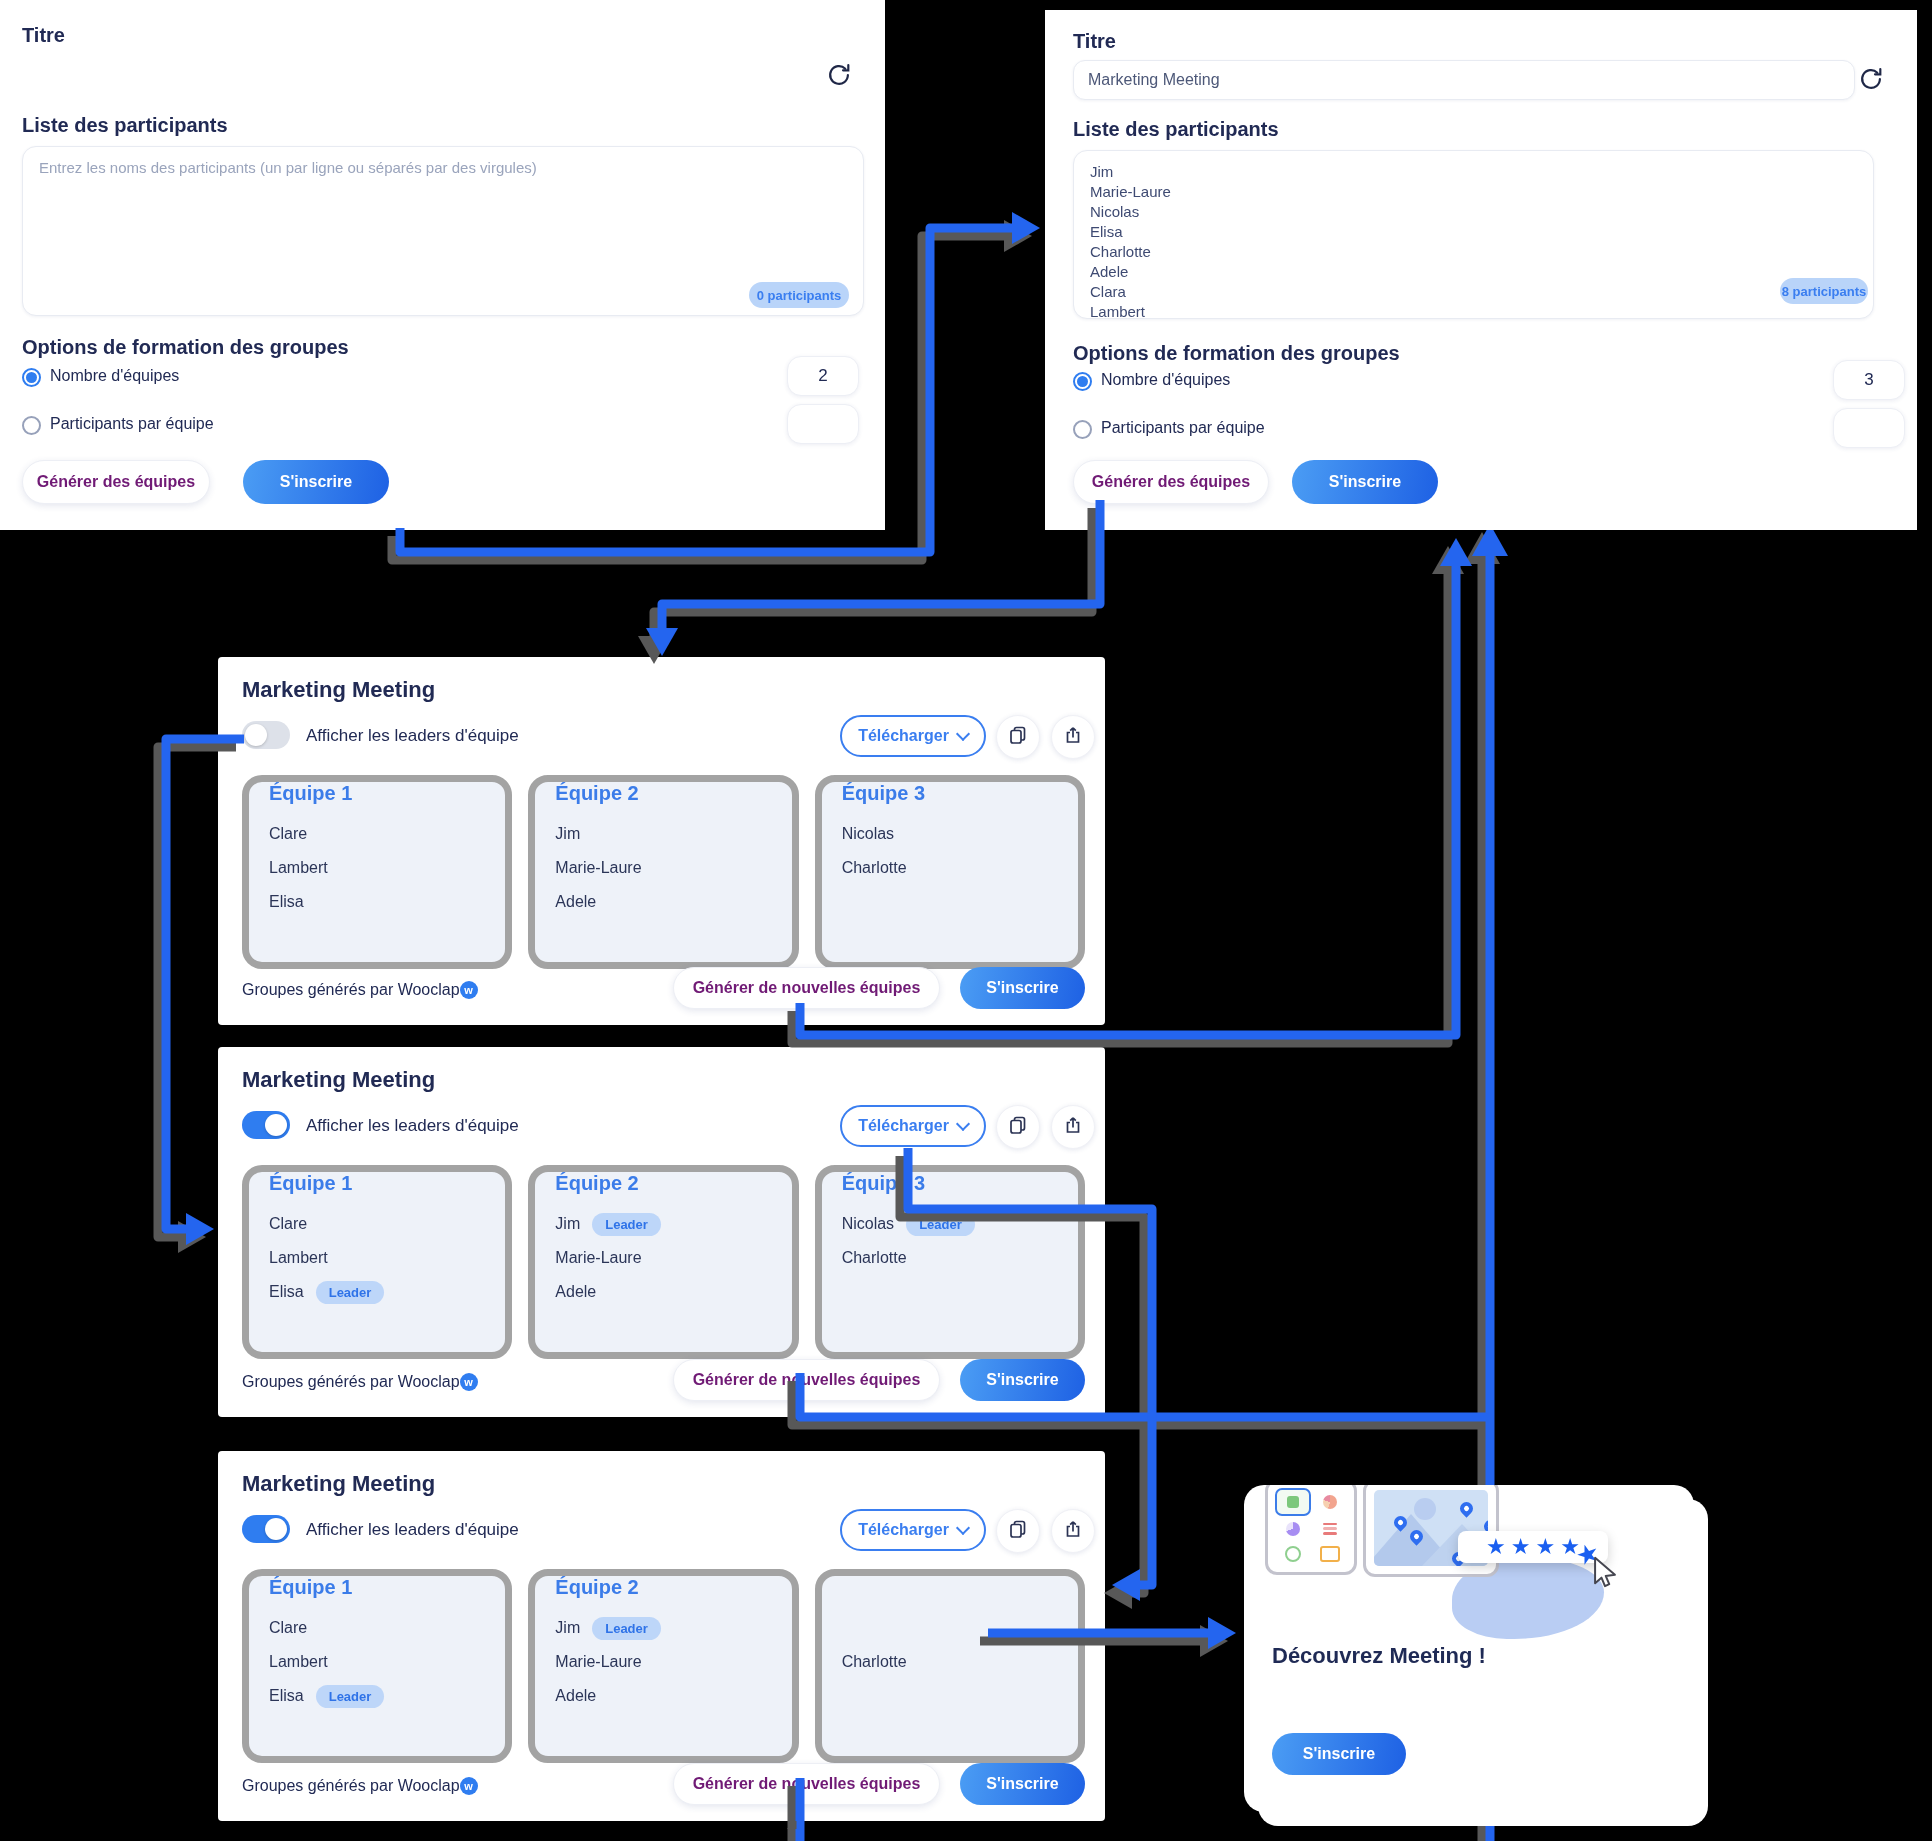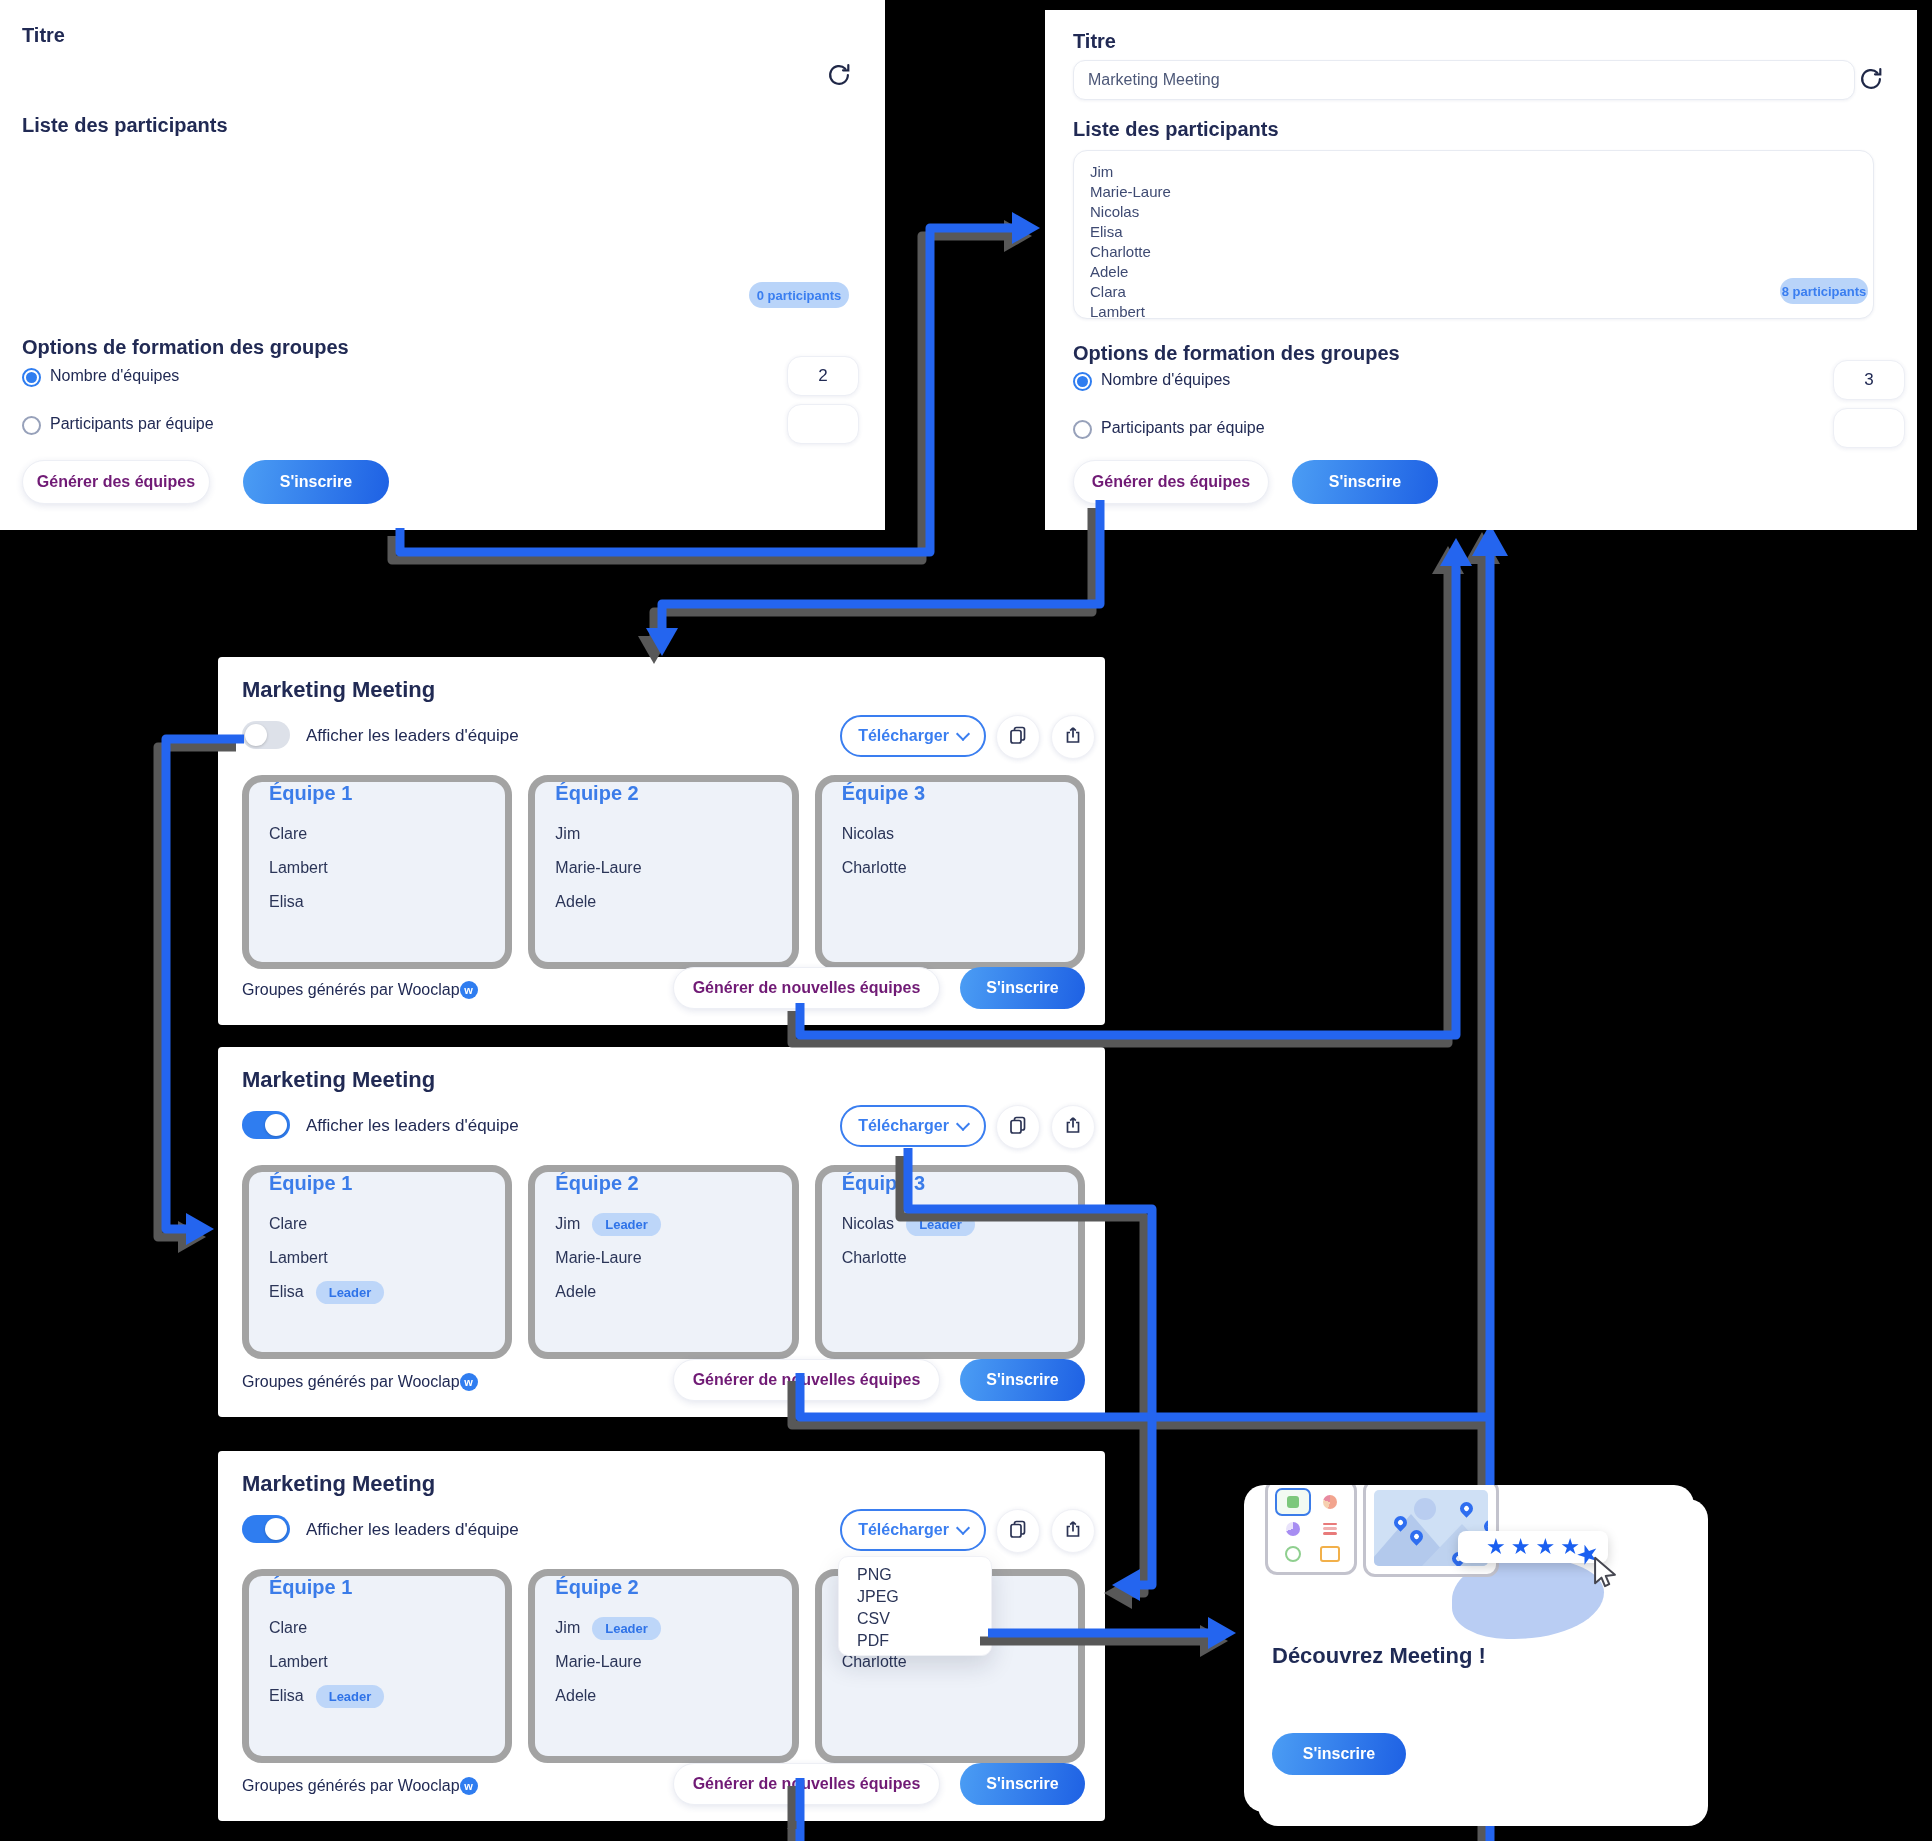--- a/index.html
+++ b/index.html
@@ -125,20 +125,23 @@
 
   <div class="panel" id="p-empty" style="left:0;top:0;width:885px;height:530px;">
     <div class="lbl" style="left:22px;top:24px;">Titre</div>
     <span style="position:absolute;left:826px;top:62px;">
       <svg width="26" height="26" viewBox="0 0 24 24" fill="none" stroke="#1f2747" stroke-width="2" stroke-linecap="round">
         <path d="M20.2 12a8.2 8.2 0 1 1-2.4-5.8"></path>
           <path d="M20.6 2.8 v4.9 h-4.9"></path>
       </svg>
     </span>
     <div class="lbl" style="left:22px;top:114px;">Liste des participants</div>
+    <div class="area" style="left:22px;top:146px;width:840px;height:168px;">
+      <span class="ph">Entrez les noms des participants (un par ligne ou séparés par des virgules)</span>
+    </div>
     <div class="count-badge" style="left:749px;top:282px;width:100px;">0 participants</div>
     <div class="lbl" style="left:22px;top:336px;">Options de formation des groupes</div>
     <span class="radio on" style="left:22px;top:368px;"></span>
     <span class="radio-lbl" style="left:50px;top:367px;">Nombre d'équipes</span>
     <input class="num-input" style="left: 787px; top: 356px;" value="2">
     <span class="radio" style="left:22px;top:416px;"></span>
     <span class="radio-lbl" style="left:50px;top:415px;">Participants par équipe</span>
     <input class="num-input" style="left: 787px; top: 404px;" value="">
     <button class="btn btn-outline" style="position:absolute;left:22px;top:460px;width:188px;height:44px;">Générer des équipes</button>
     <button class="btn btn-primary" style="position:absolute;left:243px;top:460px;width:146px;height:44px;">S'inscrire</button>
@@ -325,26 +328,20 @@
       <span><svg width="20" height="20" viewBox="0 0 20 20">
             <rect x="6.5" y="2.5" width="10" height="12.5" rx="2" fill="none" stroke="#2b3354" stroke-width="1.7"></rect>
             <rect x="3" y="5.5" width="10" height="12.5" rx="2" fill="#fff" stroke="#2b3354" stroke-width="1.7"></rect>
           </svg></span>
     </div>
     <div class="icon-circle" style="left:833px;">
       <span><svg width="20" height="20" viewBox="0 0 20 20" fill="none" stroke="#2b3354" stroke-width="1.7">
             <path d="M7 7.5 H4.5 V17 H15.5 V7.5 H13"></path>
             <path d="M10 12.5 V2.8 M10 2.8 L7.2 5.6 M10 2.8 L12.8 5.6"></path>
           </svg></span>
-    </div>
-    <div class="dropdown">
-      <div class="dd-item">PNG</div>
-      <div class="dd-item">JPEG</div>
-      <div class="dd-item">CSV</div>
-      <div class="dd-item">PDF</div>
     </div>
     <div class="cards">
       <div class="tcard">
         <div class="tname">Équipe 1</div>
         <div class="member">
             <span>Clare</span>
           </div>
         <div class="member">
             <span>Lambert</span>
           </div>

